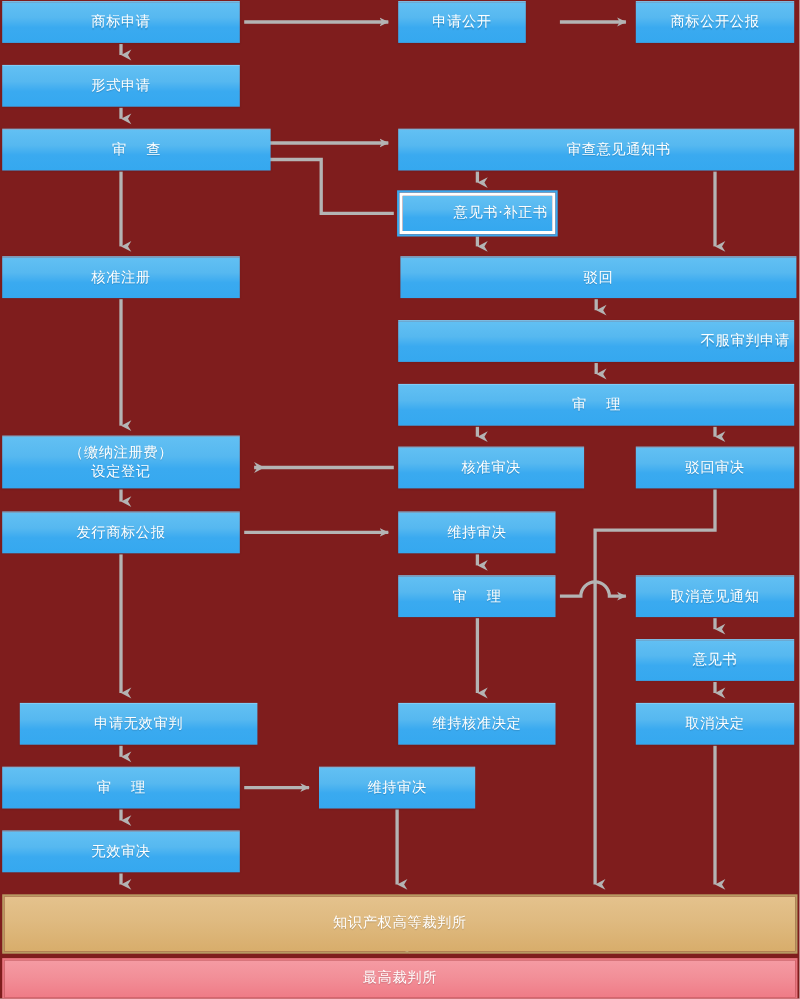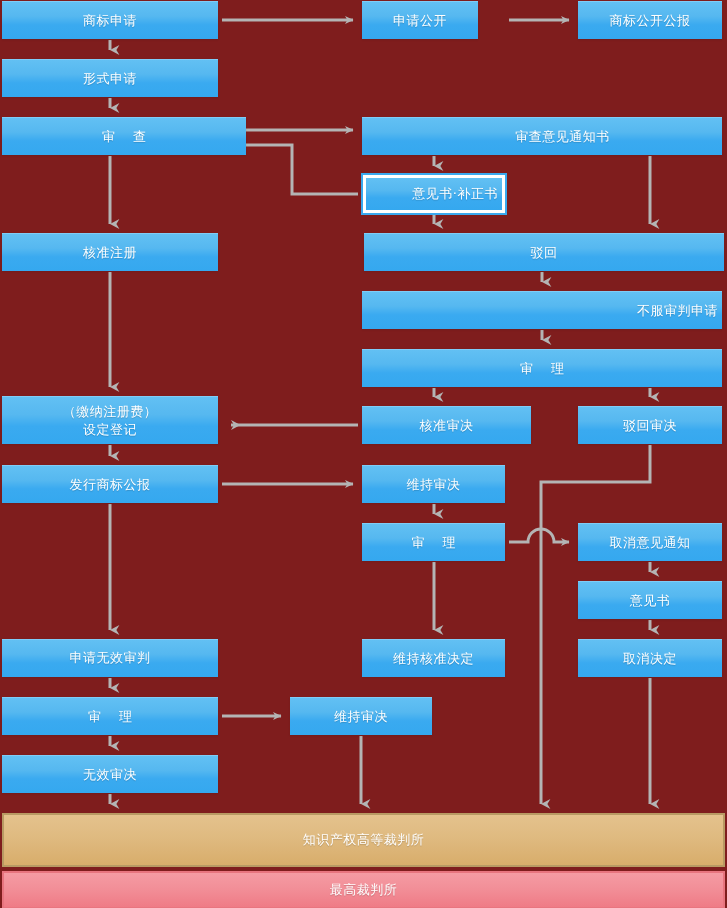--- a/index.html
+++ b/index.html
@@ -219,21 +219,21 @@
       </div>
       <div class="node blue" style="left: 578px; top: 581px; width: 144px; height: 38px;">
         <span class="label">意见书</span>
       </div>
       <div class="node blue" style="left: 362px; top: 639px; width: 143px; height: 38px;">
         <span class="label">维持核准决定</span>
       </div>
       <div class="node blue" style="left: 578px; top: 639px; width: 144px; height: 38px;">
         <span class="label">取消决定</span>
       </div>
-      <div class="node blue" style="left: 2px; top: 639px; width: 216px; height: 38px; font-family: Liberation Mono, monospace;">
+      <div class="node blue" style="left: 18px; top: 639px; width: 216px; height: 38px;">
         <span class="label">申请无效审判</span>
       </div>
       <div class="node blue" style="left: 2px; top: 697px; width: 216px; height: 38px;">
         <span class="label spaced">审 理</span>
       </div>
       <div class="node blue" style="left: 290px; top: 697px; width: 142px; height: 38px;">
         <span class="label">维持审决</span>
       </div>
       <div class="node blue" style="left: 2px; top: 755px; width: 216px; height: 38px;">
         <span class="label">无效审决</span>

